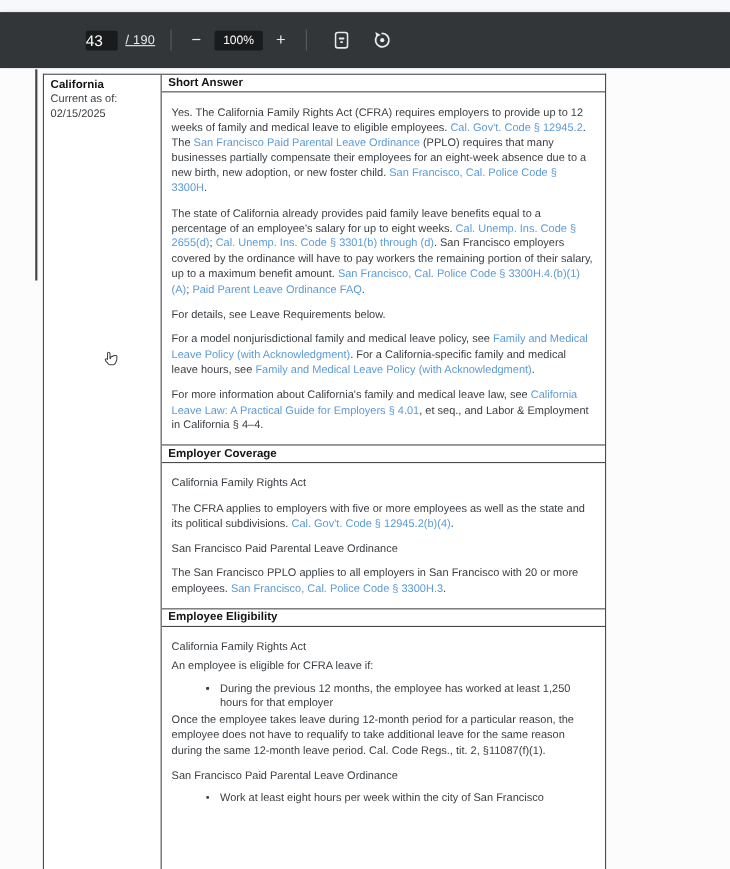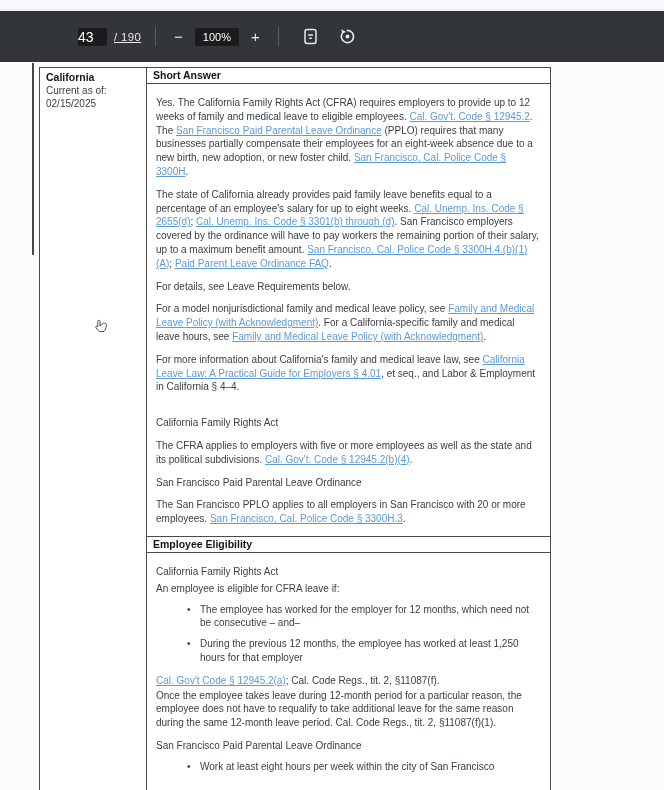--- a/index.html
+++ b/index.html
@@ -56,21 +56,21 @@
     padding:12px 9px 10px 9px;font-size:10px;line-height:13.8px;color:#3a3e42;
   }
   .section:nth-child(1) .section-body{min-height:282px;}
   .section:nth-child(2) .section-body{min-height:119px;}
   .blk{margin:9px 0 0 0;}
   .blk:first-child{margin-top:0;}
   .blk.tight{margin-top:3px;}
   .blk.flush{margin-top:1px;}
   .blk.bullet{position:relative;padding-left:44px;margin-top:7px;}
   .bullet-marker{position:absolute;left:31px;top:0;}
-  .doc-link{color:var(--link,#5c9bd6);text-decoration:underline;cursor:pointer;margin-top:48px;}
+  .doc-link{color:var(--link,#5c9bd6);cursor:pointer;margin-top:48px;}
   
   .cursor{position:absolute;left:91px;top:256px;pointer-events:none;}
 </style>
 </head>
 <body>
 
 <div class="screen">
 
   <div class="top-strip"></div>
 
@@ -117,35 +117,35 @@
             <div class="section-header">Short Answer</div>
             <div class="section-body">
               <div class="blk para"><span>Yes. The California Family Rights Act (CFRA) requires employers to provide up to 12 weeks of family and medical leave to eligible employees. </span><span class="doc-link">Cal. Gov't. Code § 12945.2</span><span>. The </span><span class="doc-link">San Francisco Paid Parental Leave Ordinance</span><span> (PPLO) requires that many businesses partially compensate their employees for an eight-week absence due to a new birth, new adoption, or new foster child. </span><span class="doc-link">San Francisco, Cal. Police Code § 3300H</span><span>.</span></div>
               <div class="blk para"><span>The state of California already provides paid family leave benefits equal to a percentage of an employee's salary for up to eight weeks. </span><span class="doc-link">Cal. Unemp. Ins. Code § 2655(d)</span><span>; </span><span class="doc-link">Cal. Unemp. Ins. Code § 3301(b) through (d)</span><span>. San Francisco employers covered by the ordinance will have to pay workers the remaining portion of their salary, up to a maximum benefit amount. </span><span class="doc-link">San Francisco, Cal. Police Code § 3300H.4.(b)(1)(A)</span><span>; </span><span class="doc-link">Paid Parent Leave Ordinance FAQ</span><span>.</span></div>
               <div class="blk para"><span>For details, see Leave Requirements below.</span></div>
               <div class="blk para"><span>For a model nonjurisdictional family and medical leave policy, see </span><span class="doc-link">Family and Medical Leave Policy (with Acknowledgment)</span><span>. For a California-specific family and medical leave hours, see </span><span class="doc-link">Family and Medical Leave Policy (with Acknowledgment)</span><span>.</span></div>
               <div class="blk para"><span>For more information about California's family and medical leave law, see </span><span class="doc-link">California Leave Law: A Practical Guide for Employers § 4.01</span><span>, et seq., and Labor &amp; Employment in California § 4–4.</span></div>
             </div>
           </div>
           <div class="section">
+            <div class="section-header">Employer Coverage</div>
             <div class="section-body">
               <div class="blk para"><span>California Family Rights Act</span></div>
               <div class="blk para"><span>The CFRA applies to employers with five or more employees as well as the state and its political subdivisions. </span><span class="doc-link">Cal. Gov't. Code § 12945.2(b)(4)</span><span>.</span></div>
               <div class="blk para"><span>San Francisco Paid Parental Leave Ordinance</span></div>
               <div class="blk para"><span>The San Francisco PPLO applies to all employers in San Francisco with 20 or more employees. </span><span class="doc-link">San Francisco, Cal. Police Code § 3300H.3</span><span>.</span></div>
             </div>
           </div>
           <div class="section">
             <div class="section-header">Employee Eligibility</div>
             <div class="section-body">
               <div class="blk para"><span>California Family Rights Act</span></div>
               <div class="blk para tight"><span>An employee is eligible for CFRA leave if:</span></div>
-              <div class="blk bullet"><span class="bullet-marker">•</span><span>The employee has worked for the employer for 12 months, which need not be consecutive – and–</span></div>
+              <div class="blk bullet"><span class="bullet-marker">•</span></div>
               <div class="blk bullet"><span class="bullet-marker">•</span><span>During the previous 12 months, the employee has worked at least 1,250 hours for that employer</span></div>
-              <div class="blk para"><span class="doc-link">Cal. Gov't Code § 12945.2(a)</span><span>; Cal. Code Regs., tit. 2, §11087(f).</span></div>
               <div class="blk para flush"><span>Once the employee takes leave during 12-month period for a particular reason, the employee does not have to requalify to take additional leave for the same reason during the same 12-month leave period. Cal. Code Regs., tit. 2, §11087(f)(1).</span></div>
               <div class="blk para"><span>San Francisco Paid Parental Leave Ordinance</span></div>
               <div class="blk bullet"><span class="bullet-marker">•</span><span>Work at least eight hours per week within the city of San Francisco</span></div>
             </div>
           </div>
         </div>
     </div>
 
     <div class="cursor">
       <svg width="18" height="19" viewBox="0 0 24 24">

